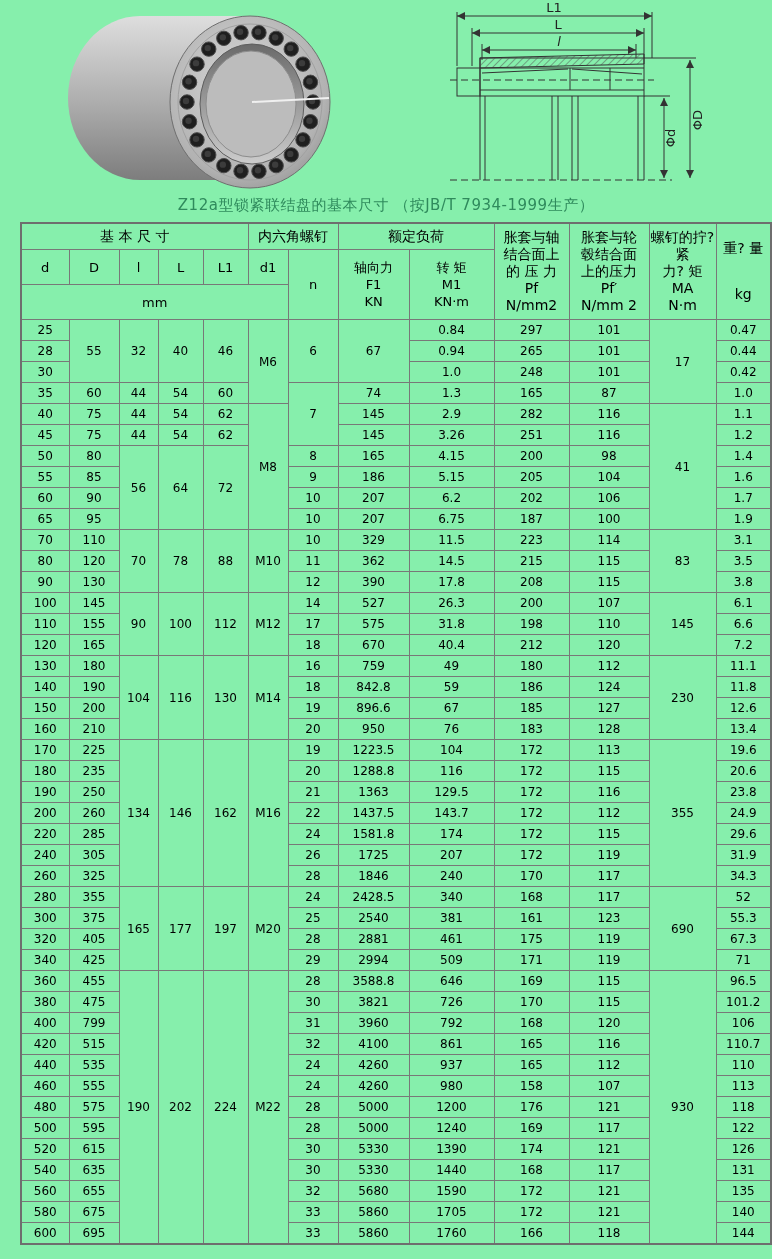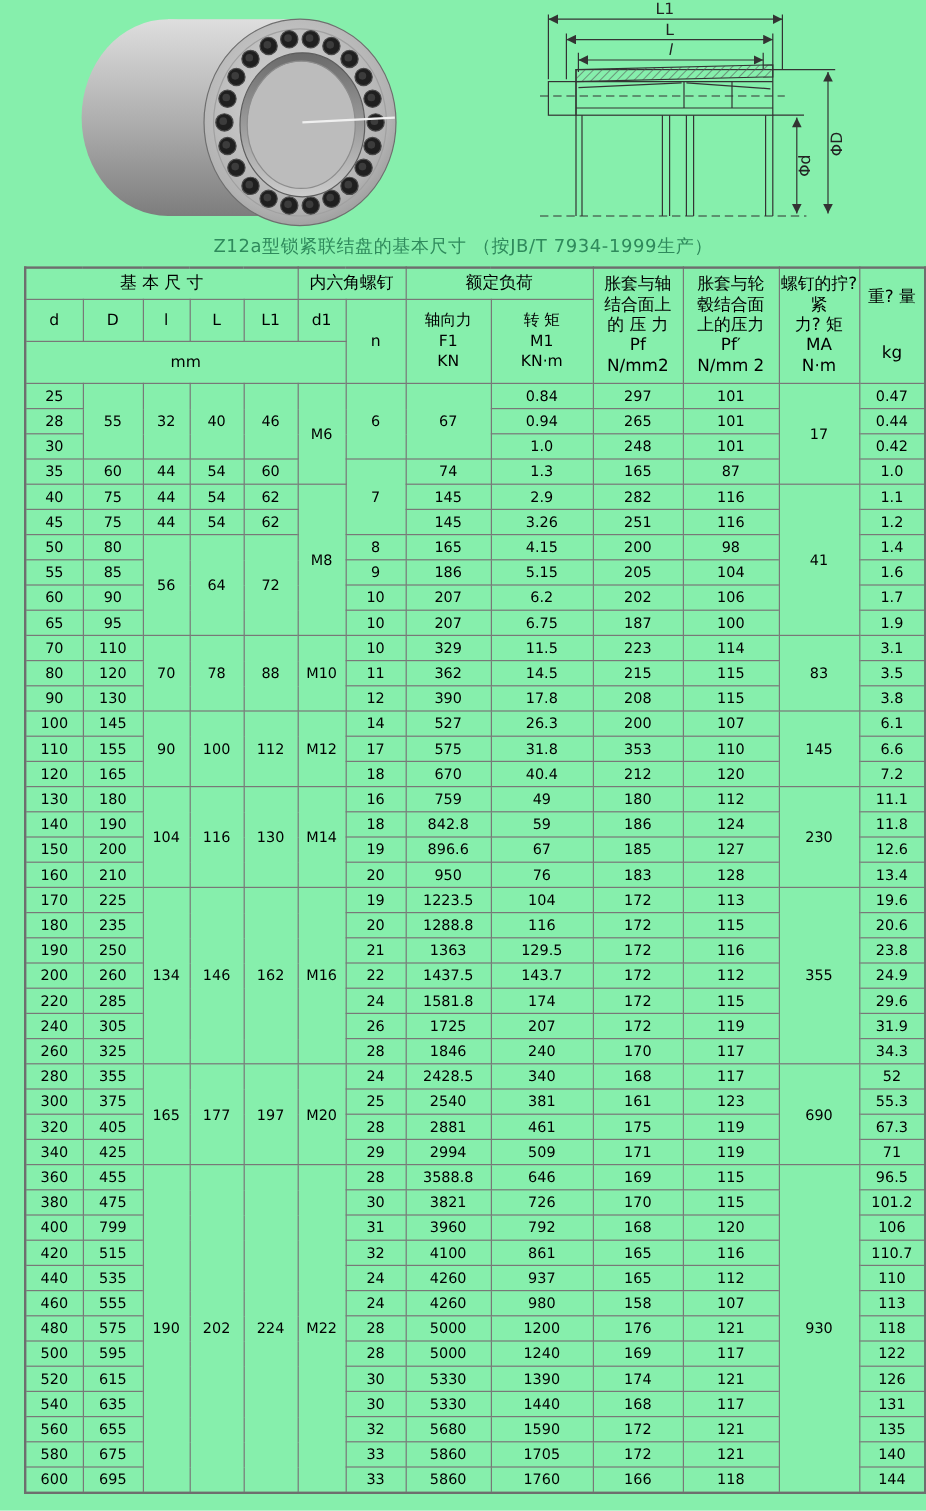--- a/index.html
+++ b/index.html
@@ -401,21 +401,21 @@
           <td>107</td>
           <td rowspan="3">145</td>
           <td>6.1</td>
         </tr>
         <tr>
           <td>110</td>
           <td>155</td>
           <td>17</td>
           <td>575</td>
           <td>31.8</td>
-          <td>353</td>
+          <td>198</td>
           <td>110</td>
           <td>6.6</td>
         </tr>
         <tr>
           <td>120</td>
           <td>165</td>
           <td>18</td>
           <td>670</td>
           <td>40.4</td>
           <td>212</td>

